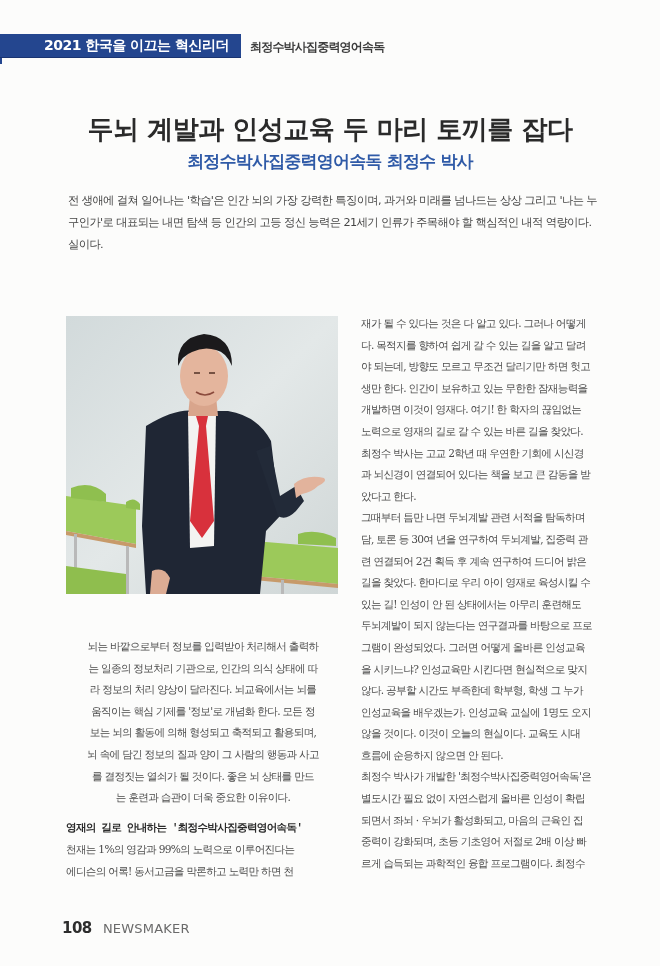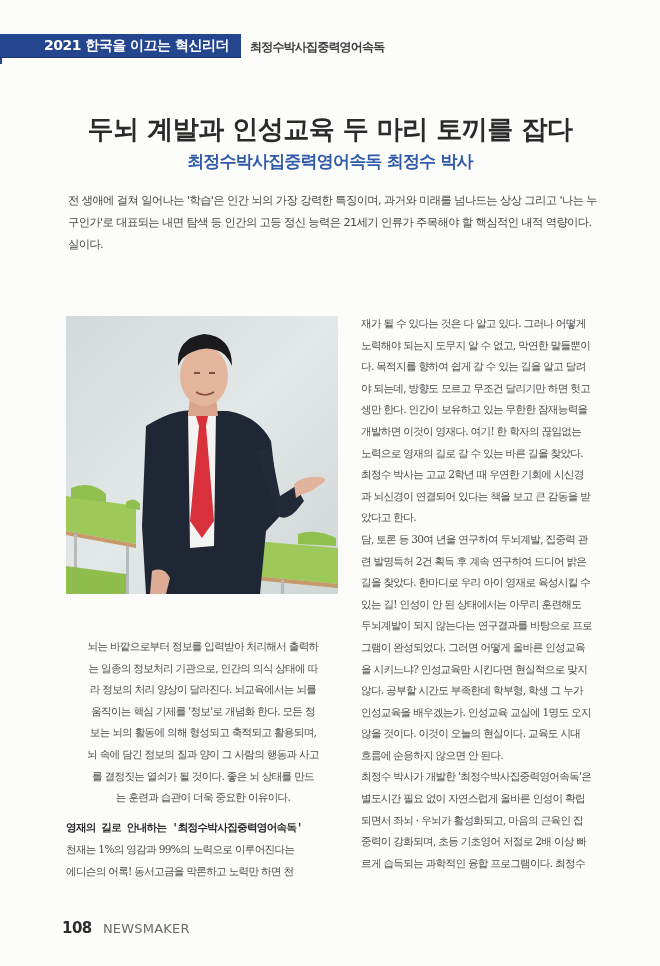--- a/index.html
+++ b/index.html
@@ -124,31 +124,31 @@
 
   <div class="col-left-head">영재의 길로 안내하는 '최정수박사집중력영어속독'</div>
 
   <div class="col col-left-2">
     <span class="line">천재는 1%의 영감과 99%의 노력으로 이루어진다는</span>
     <span class="line">에디슨의 어록! 동서고금을 막론하고 노력만 하면 천</span>
   </div>
 
   <div class="col col-right">
     <span class="line">재가 될 수 있다는 것은 다 알고 있다. 그러나 어떻게</span>
-    <span class="line">노력해야 되는지 도무지 알 수 없고, 막연한 말들뿐이</span>
     <span class="line">다. 목적지를 향하여 쉽게 갈 수 있는 길을 알고 달려</span>
     <span class="line">야 되는데, 방향도 모르고 무조건 달리기만 하면 헛고</span>
     <span class="line">생만 한다. 인간이 보유하고 있는 무한한 잠재능력을</span>
     <span class="line">개발하면 이것이 영재다. 여기! 한 학자의 끊임없는</span>
     <span class="line">노력으로 영재의 길로 갈 수 있는 바른 길을 찾았다.</span>
     <span class="line">최정수 박사는 고교 2학년 때 우연한 기회에 시신경</span>
     <span class="line">과 뇌신경이 연결되어 있다는 책을 보고 큰 감동을 받</span>
     <span class="line">았다고 한다.</span>
+    <span class="line">그때부터 틈만 나면 두뇌계발 관련 서적을 탐독하며</span>
     <span class="line">담, 토론 등 30여 년을 연구하여 두뇌계발, 집중력 관</span>
-    <span class="line">련 발명특허 2건 획득 후 계속 연구하여 드디어 밝은</span>
+    <span class="line">련 연결되어 2건 획득 후 계속 연구하여 드디어 밝은</span>
     <span class="line">길을 찾았다. 한마디로 우리 아이 영재로 육성시킬 수</span>
     <span class="line">있는 길! 인성이 안 된 상태에서는 아무리 훈련해도</span>
     <span class="line">두뇌계발이 되지 않는다는 연구결과를 바탕으로 프로</span>
     <span class="line">그램이 완성되었다. 그러면 어떻게 올바른 인성교육</span>
     <span class="line">을 시키느냐? 인성교육만 시킨다면 현실적으로 맞지</span>
     <span class="line">않다. 공부할 시간도 부족한데 학부형, 학생 그 누가</span>
     <span class="line">인성교육을 배우겠는가. 인성교육 교실에 1명도 오지</span>
     <span class="line">않을 것이다. 이것이 오늘의 현실이다. 교육도 시대</span>
     <span class="line">흐름에 순응하지 않으면 안 된다.</span>
     <span class="line">최정수 박사가 개발한 '최정수박사집중력영어속독'은</span>

